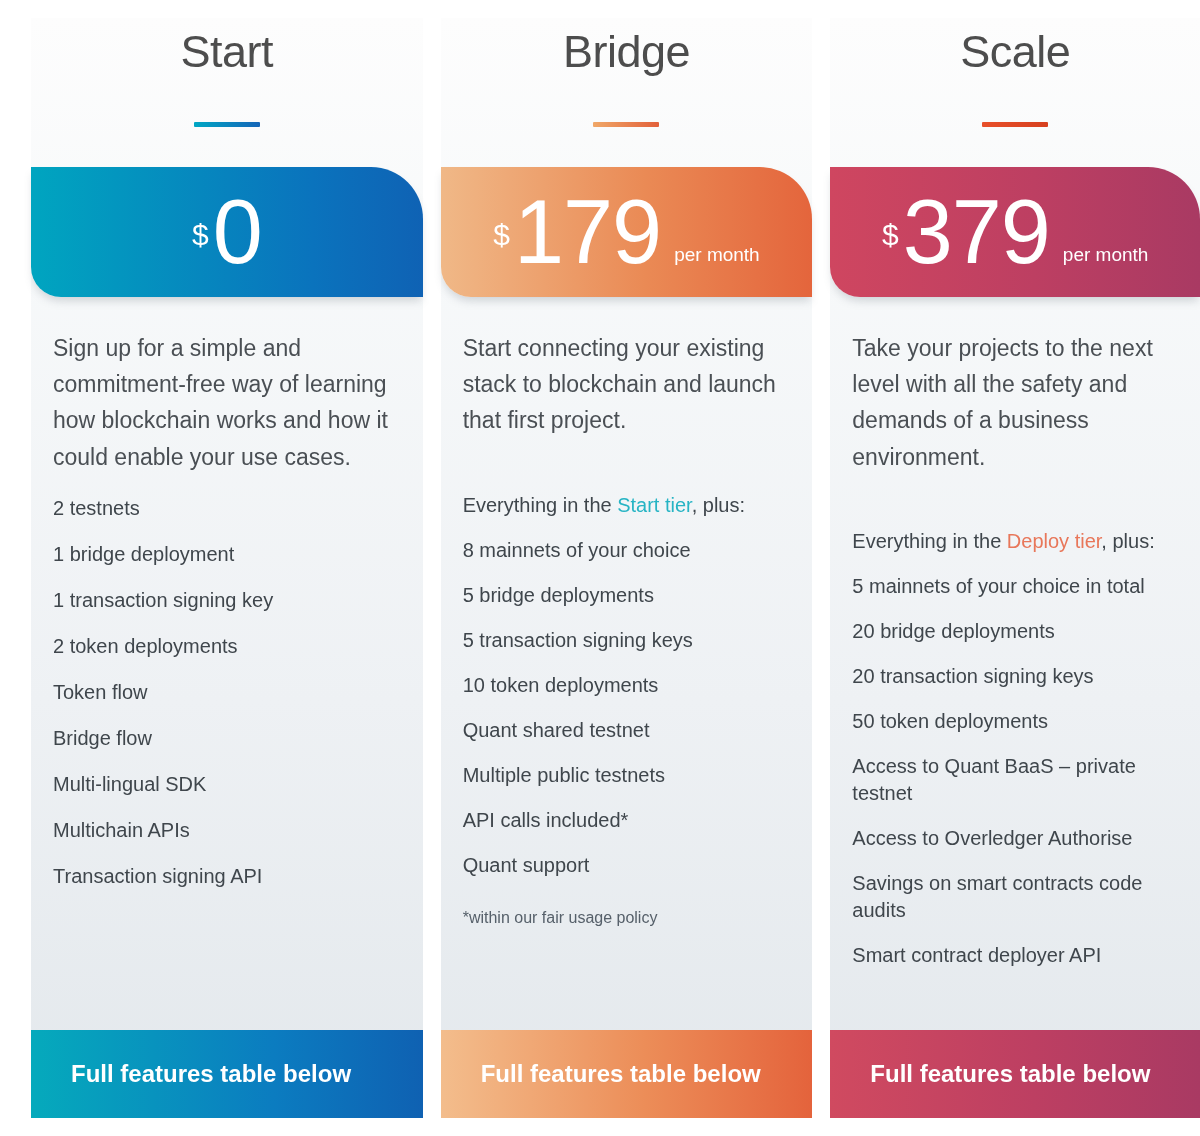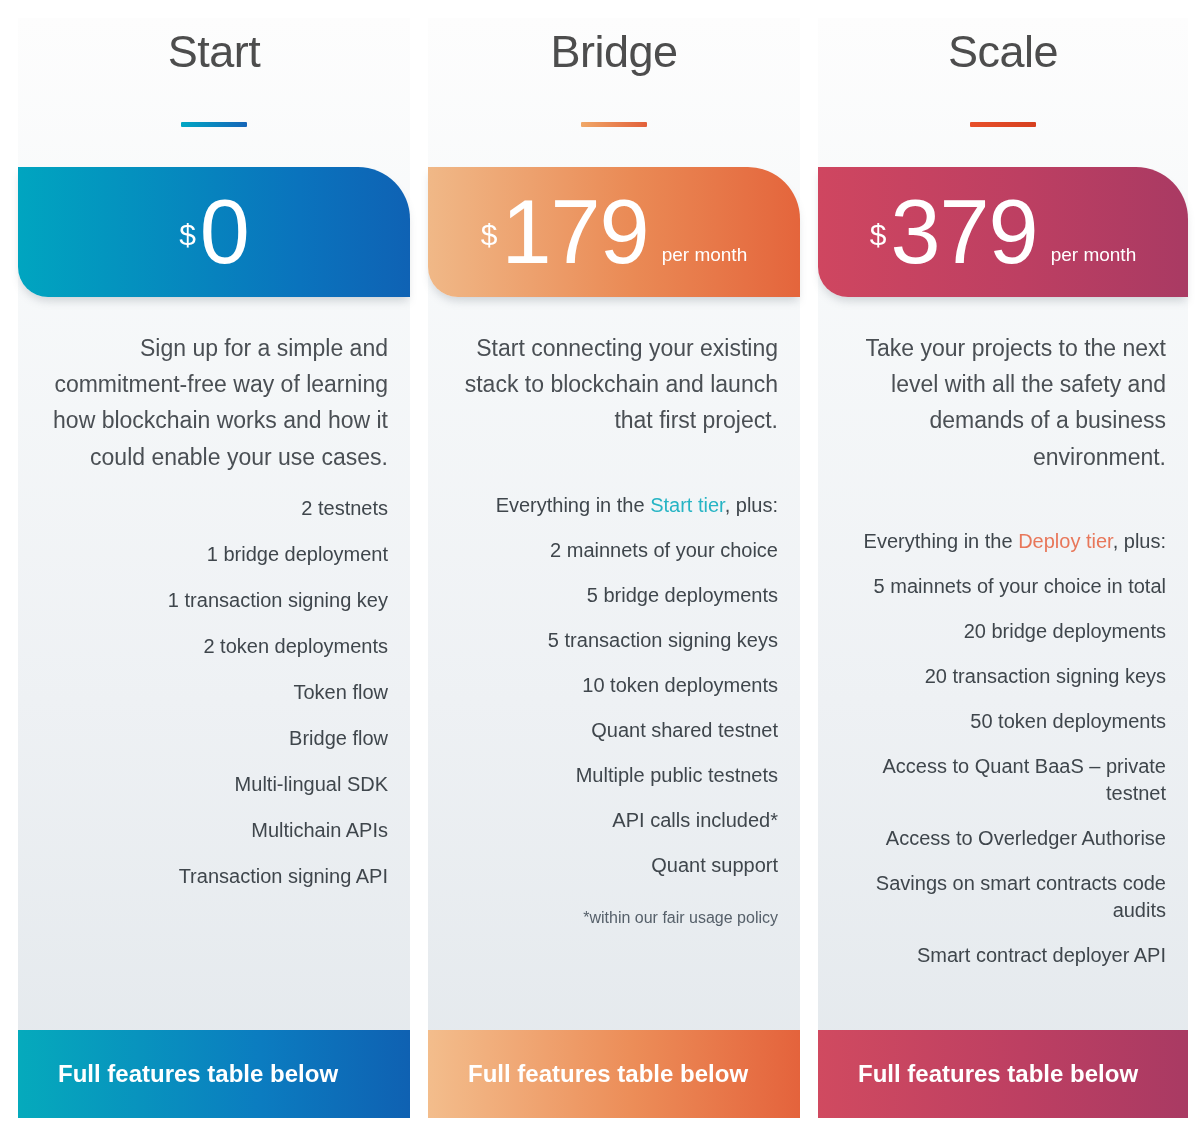--- a/index.html
+++ b/index.html
@@ -10,21 +10,21 @@
     background: #ffffff;
     font-family: "Liberation Sans", sans-serif;
     overflow: hidden;
   }
 
   .pricing-grid {
     width: 1200px;
     height: 1136px;
     display: flex;
     align-items: flex-start;
-    padding: 18px 0 0 0;
+    padding: 18px 0 0 13px;
   }
 
   
   .tier-card {
     position: relative;
     height: 1100px;
     display: flex;
     flex-direction: column;
     background: linear-gradient(180deg, #fdfdfd 0%, #f7f9fa 22%, #eef1f4 62%, #e3e8ec 100%);
   }
@@ -108,21 +108,20 @@
     font-weight: 400;
     margin-left: 13px;
     align-self: flex-end;
     margin-bottom: 10px;
   }
 
   
   .tier-body {
     flex: 1 1 auto;
     padding: 33px 22px 0 22px;
-    text-align: right;
   }
 
   .tier-desc {
     font-size: 23px;
     line-height: 1.57;
     color: #4a4f54;
     font-weight: 400;
   }
 
   .plus-line {
@@ -232,21 +231,21 @@
     </div>
 
     <div class="tier-body">
       <p class="tier-desc">Start connecting your existing stack to blockchain and launch that first project.</p>
 
       <p class="plus-line">
         <span>Everything in the </span><span class="tier-link teal">Start tier</span><span>, plus:</span>
       </p>
 
       <ul class="feature-list">
-        <li class="feature-item">2 mainnets of your choice</li>
+        <li class="feature-item">8 mainnets of your choice</li>
         <li class="feature-item">5 bridge deployments</li>
         <li class="feature-item">5 transaction signing keys</li>
         <li class="feature-item">10 token deployments</li>
         <li class="feature-item">Quant shared testnet</li>
         <li class="feature-item">Multiple public testnets</li>
         <li class="feature-item">API calls included*</li>
         <li class="feature-item">Quant support</li>
       </ul>
 
       <p class="footnote">*within our fair usage policy</p>

